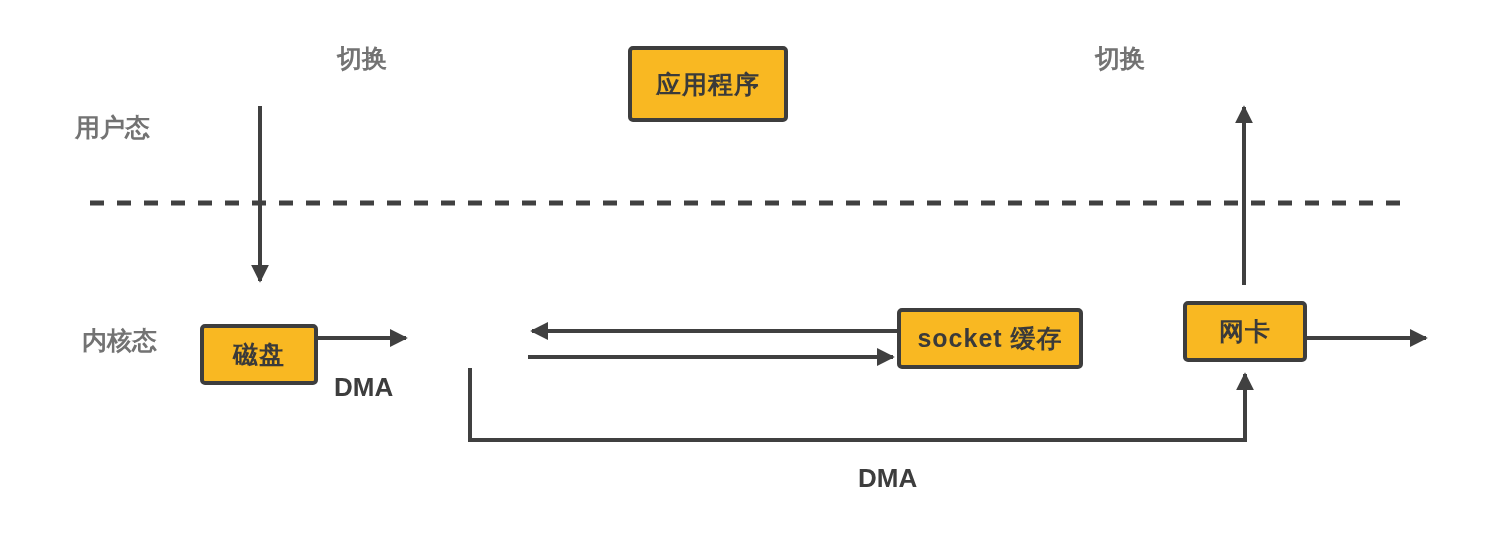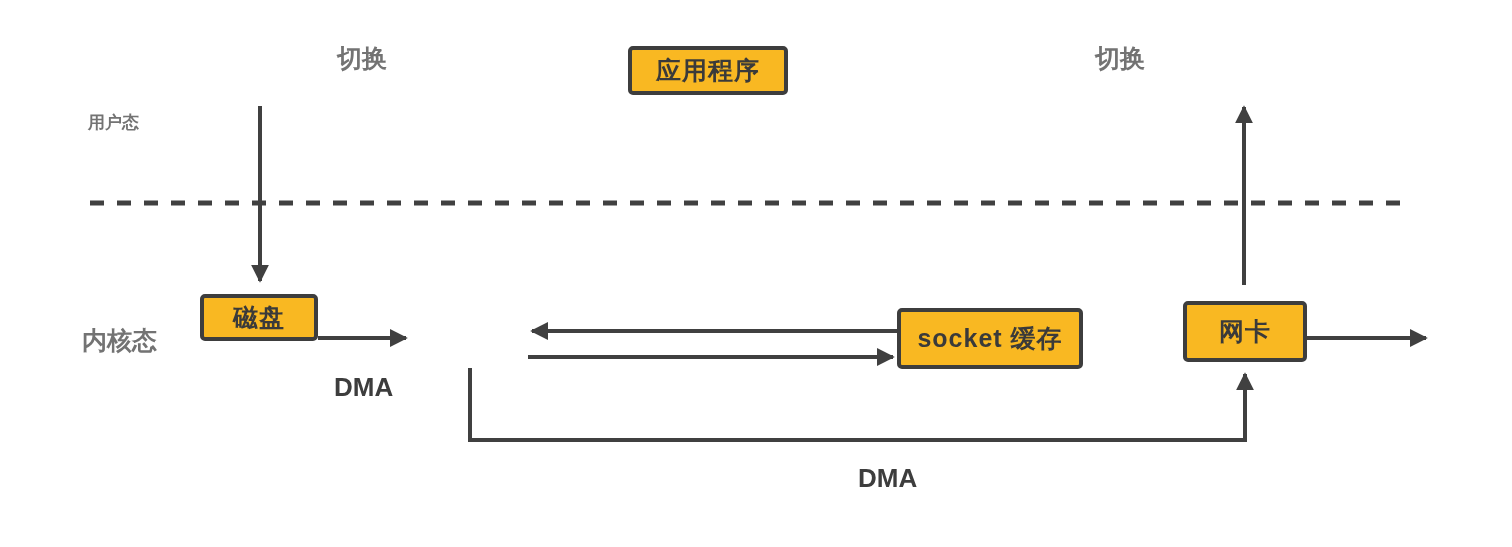--- a/index.html
+++ b/index.html
@@ -30,32 +30,32 @@
     border-radius: 5px;
     display: flex;
     align-items: center;
     justify-content: center;
     font-size: 25px;
     font-weight: bold;
     color: #3a3a3a;
     letter-spacing: 1px;
     white-space: nowrap;
   }
-  .node-app    { left: 628px;  top: 46px;  width: 160px; height: 49px; }
-  .node-disk   { left: 200px;  top: 294px; width: 118px; height: 47px; }
+  .node-app    { left: 628px;  top: 46px;  width: 160px; height: 76px; }
+  .node-disk   { left: 200px;  top: 324px; width: 118px; height: 61px; }
   .node-read   { left: 410px;  top: 308px; width: 118px; height: 61px; }
   .node-socket { left: 897px;  top: 308px; width: 186px; height: 61px; }
   .node-nic    { left: 1183px; top: 301px; width: 124px; height: 61px; }
   .label {
     position: absolute;
     font-weight: bold;
     color: #737373;
     white-space: nowrap;
   }
-  .label-user    { left: 88px;   top: 111px; font-size: 17px; }
+  .label-user    { left: 75px;   top: 111px; font-size: 25px; }
   .label-kernel  { left: 82px;   top: 324px; font-size: 25px; font-family: Liberation Mono, monospace; }
   .label-switch-left  { left: 337px;  top: 42px; font-size: 25px; }
   .label-switch-right { left: 1095px; top: 42px; font-size: 25px; }
   .label-dma-left   { left: 334px; top: 372px; font-size: 26px; color: #3d3d3d; }
   .label-dma-bottom { left: 858px; top: 463px; font-size: 26px; color: #3d3d3d; }
   .watermark {
     position: absolute;
     left: 1328px;
     top: 510px;
     font-size: 17px;

